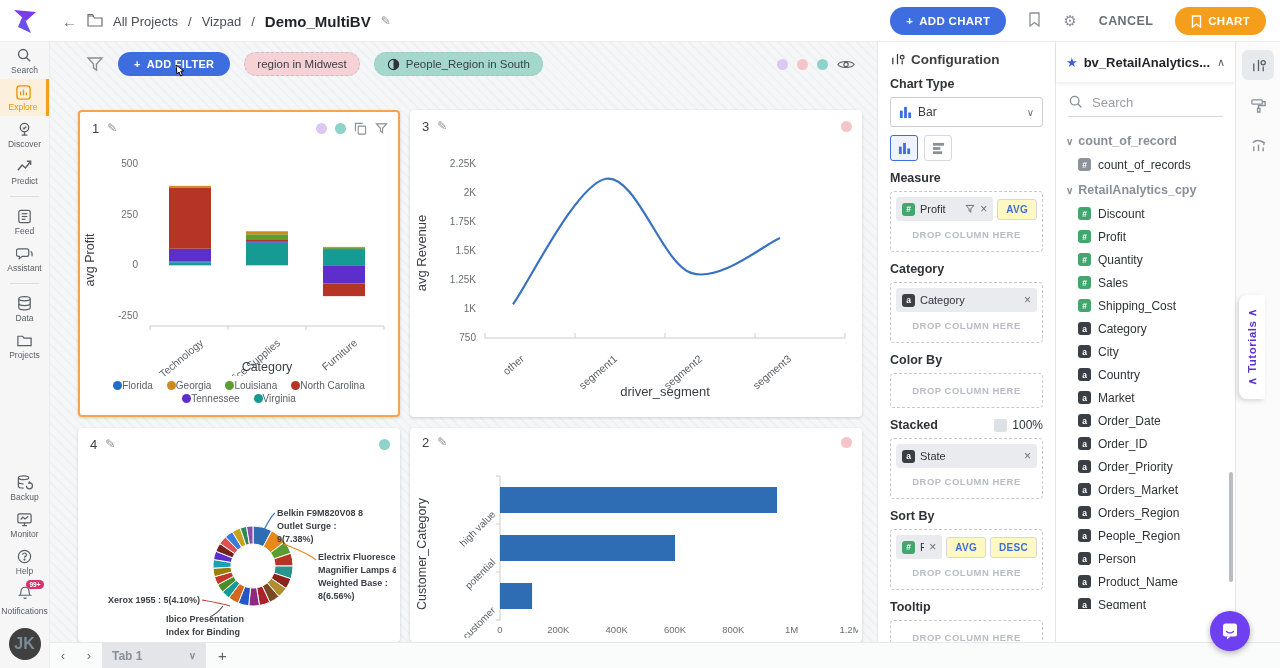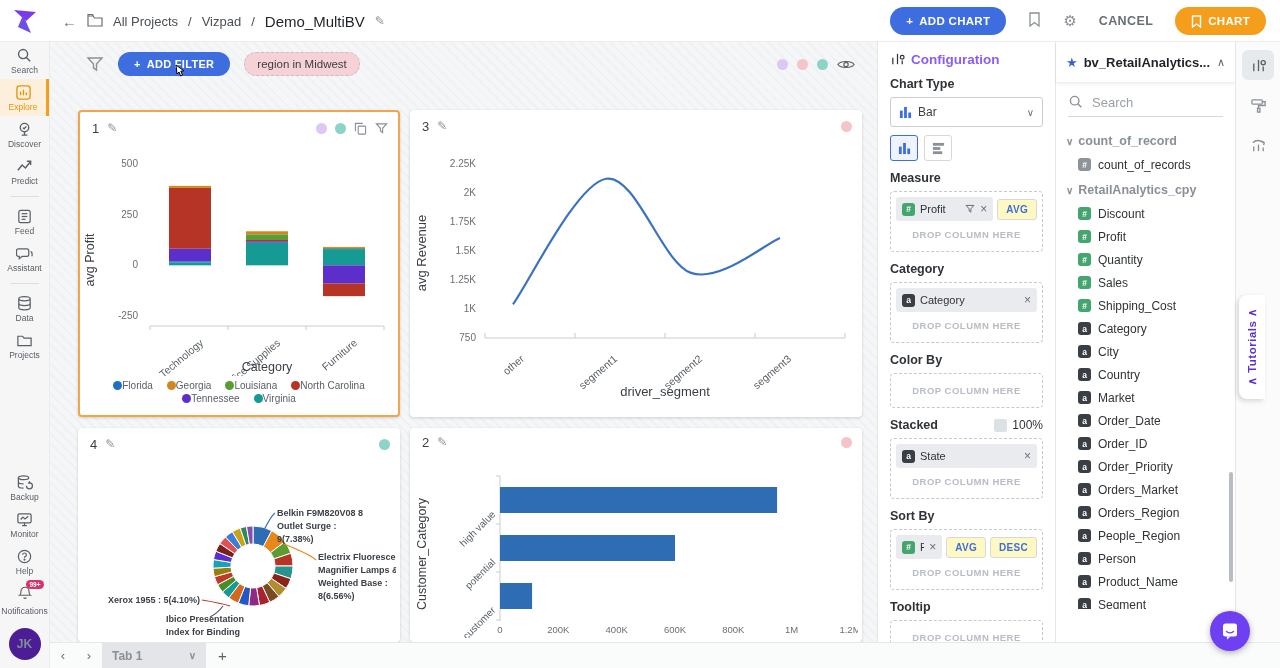--- a/index.html
+++ b/index.html
@@ -4,39 +4,39 @@
 <style>
   * { margin:0; padding:0; box-sizing:border-box; }
   html,body { width:1280px; height:668px; overflow:hidden; font-family:"Liberation Sans",sans-serif; background:#fff; }
   #app { position:relative; width:1280px; height:668px; background:#fff; }
 
   
   .topbar { position:absolute; left:0; top:0; width:1280px; height:42px; background:#fff; border-bottom:1px solid #ececec; z-index:30; }
   .logo { position:absolute; left:0; top:0; width:50px; height:42px; display:flex; align-items:center; justify-content:center; }
   .crumbs { position:absolute; left:62px; top:0; height:42px; display:flex; align-items:center; gap:10px; color:#4a4f55; font-size:13px; }
   .crumbs .ic { color:#6a6f75; font-size:15px; }
-  .crumb-title { font-size:15px; font-weight:normal; color:#1f2328; }
+  .crumb-title { font-size:15px; font-weight:bold; color:#1f2328; }
   .tb-right { position:absolute; right:14px; top:0; height:42px; display:flex; align-items:center; gap:22px; }
   .pill { display:flex; align-items:center; gap:6px; height:28px; padding:0 16px; border-radius:15px; font-size:11.5px; font-weight:bold; color:#fff; cursor:pointer; letter-spacing:.3px; }
   .pill.blue { background:#3e6de0; }
   .pill.orange { background:#f59e1b; }
   .tb-ic { color:#8a9097; font-size:15px; }
   .cancel { color:#6a6f75; font-size:12.5px; font-weight:bold; letter-spacing:.4px; cursor:pointer; }
 
   
   .sidebar { position:absolute; left:0; top:42px; width:50px; height:626px; background:#f6f6f7; border-right:1px solid #ececec; display:flex; flex-direction:column; align-items:stretch; z-index:25; }
   .nav-item { display:flex; flex-direction:column; align-items:center; gap:1px; padding:5px 0 4px; color:#5a6066; cursor:pointer; }
   .nav-item .nlabel { font-size:8.5px; }
   .nav-item svg { stroke:#5a6066; }
   .nav-item.active { background:#fcf0dc; border-right:3px solid #f59e1b; color:#e8930c; }
   .nav-item.active svg { stroke:#e8930c; }
   .nav-div { height:1px; background:#ddd; margin:6px 10px; }
   .nav-bell { position:relative; }
   .nbadge { position:absolute; top:-5px; right:-11px; background:#d6336c; color:#fff; font-size:6.5px; font-weight:bold; border-radius:7px; padding:1px 3px; }
-  .avatar { width:32px; height:32px; border-radius:50%; background:#4c1d95; color:#7c8d96; font-weight:bold; font-size:12px; display:flex; align-items:center; justify-content:center; margin:8px auto 8px; }
+  .avatar { width:32px; height:32px; border-radius:50%; background:#404040; color:#7c8d96; font-weight:bold; font-size:16px; display:flex; align-items:center; justify-content:center; margin:8px auto 8px; }
 
   
   .main { position:absolute; left:50px; top:42px; width:827px; height:600px; background:#f5f6f7;
           background-image:repeating-linear-gradient(45deg, rgba(0,0,0,.018) 0 2px, transparent 2px 7px); }
   .filterbar { position:absolute; left:50px; top:42px; width:827px; height:44px; display:flex; align-items:center; gap:14px; padding-left:36px; z-index:5; }
   .chip { display:flex; align-items:center; gap:6px; height:24px; padding:0 12px; border-radius:13px; font-size:11.5px; color:#3a3f45; border:1px dashed #c9bfc2; }
   .chip.pink { background:#f6d2d6; }
   .chip.teal { background:#a5d8cd; border-color:#9cc9bf; }
   .fdots { margin-left:auto; display:flex; align-items:center; gap:9px; margin-right:22px; }
   .dot { width:11px; height:11px; border-radius:50%; display:inline-block; }
@@ -58,21 +58,21 @@
   .c2chip { position:absolute; left:8px; top:26px; height:22px; display:flex; align-items:center; padding:0 12px; background:#dbe2e8; border-radius:12px; font-size:11.5px; color:#3a3f45; max-width:320px; white-space:nowrap; }
 
   
   .bstrip { position:absolute; left:50px; top:642px; width:1230px; height:26px; background:#fafbfb; border-top:1px solid #e8e8e8; z-index:20; display:flex; align-items:center; }
   .tb-arrow { width:26px; text-align:center; color:#6a6f75; font-size:13px; cursor:pointer; }
   .tab1 { width:104px; height:26px; background:#e3e5e8; color:#8a9097; font-weight:bold; font-size:12px; display:flex; align-items:center; justify-content:space-between; padding:0 10px; cursor:pointer; }
   .tab-plus { margin-left:12px; color:#5a6066; font-size:15px; cursor:pointer; }
 
   
   .cfg { position:absolute; left:877px; top:42px; width:178px; height:600px; background:#fff; border-left:1px solid #e4e6e8; padding:10px 12px; overflow:hidden; z-index:10; }
-  .cfg-title { display:flex; align-items:center; gap:6px; font-size:13.5px; font-weight:bold; color:#8b5cf6; margin-bottom:10px; }
+  .cfg-title { display:flex; align-items:center; gap:6px; font-size:13.5px; font-weight:bold; color:#404040; margin-bottom:10px; }
   .sec-label { font-size:12.5px; font-weight:bold; color:#2f3337; margin:10px 0 6px; display:flex; align-items:center; }
   .select { display:flex; align-items:center; gap:6px; height:30px; border:1px solid #c9cdd2; border-radius:3px; padding:0 8px; font-size:12px; color:#3a3f45; cursor:pointer; }
   .select .chev { margin-left:auto; color:#6a6f75; font-size:10px; }
   .typebtns { display:flex; gap:6px; margin-top:8px; }
   .tbtn { width:28px; height:26px; border:1px solid #d5d9de; border-radius:3px; display:flex; align-items:center; justify-content:center; cursor:pointer; background:#fff; }
   .tbtn.on { border-color:#3e6de0; background:#eef3ff; }
   .dropbox { border:1px dashed #c6cad0; border-radius:4px; padding:5px; }
   .droptxt { text-align:center; font-size:9.5px; font-weight:bold; color:#b8bdc4; letter-spacing:.5px; padding:6px 0; }
   .chiprow { display:flex; align-items:center; gap:4px; margin-bottom:2px; }
   .fchip { flex:1; display:flex; align-items:center; gap:5px; background:#e9ebee; border-radius:3px; height:24px; padding:0 6px; font-size:11px; color:#2f3337; min-width:0; }
@@ -270,20 +270,27 @@
     <svg width="18" height="18" viewBox="0 0 18 18" fill="none" stroke="#8a9097" stroke-width="1.4">
         <path d="M2,3 h14 l-5.5,6 v6 l-3,-2.2 v-3.8 Z"></path>
       </svg>
     <div class="pill blue" style="height:24px;border-radius:13px;font-size:11px;">
       <span>+</span>
       <span>ADD FILTER</span>
     </div>
     <div class="chip pink">
         <span>region in Midwest</span>
       </div>
+    <div class="chip teal">
+      <svg width="13" height="13" viewBox="0 0 14 14">
+          <circle cx="7" cy="7" r="5.5" fill="none" stroke="#2f3337" stroke-width="1.3"></circle>
+          <path d="M7,1.5 a5.5,5.5 0 0 1 0,11 Z" fill="#2f3337"></path>
+        </svg>
+      <span>People_Region in South</span>
+    </div>
     <div class="fdots">
       <span class="dot lavender"></span>
       <span class="dot pink"></span>
       <span class="dot teal"></span>
       <svg width="18" height="13" viewBox="0 0 20 14" fill="none" stroke="#5a6066" stroke-width="1.3">
           <path d="M1,7 C4,2.5 16,2.5 19,7 C16,11.5 4,11.5 1,7 Z"></path>
           <circle cx="10" cy="7" r="2.4"></circle>
         </svg>
     </div>
   </div>

